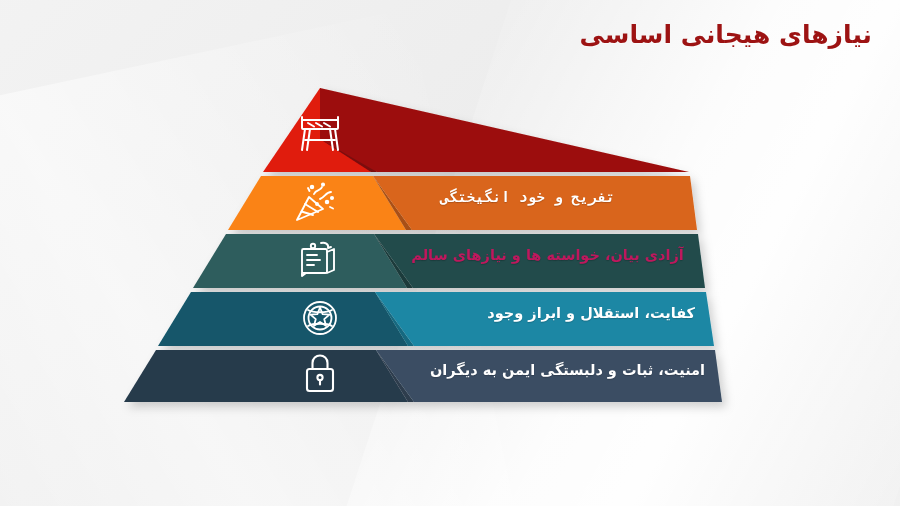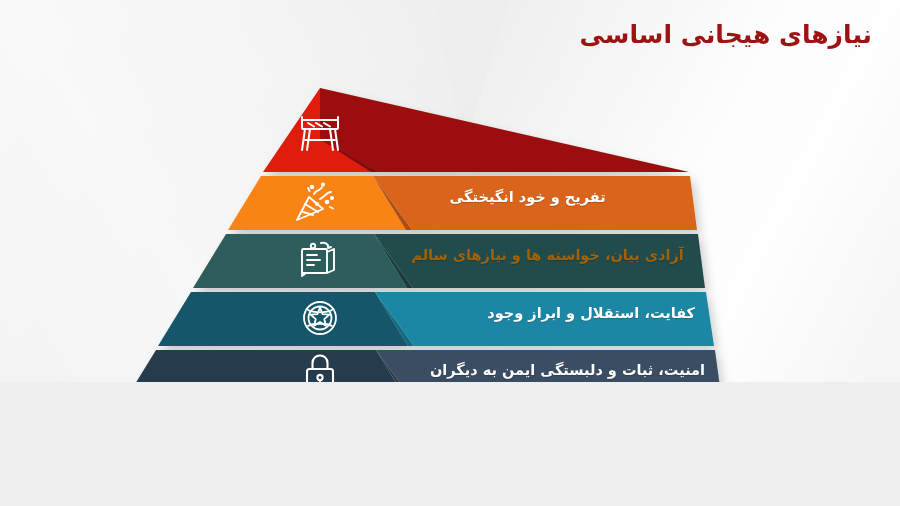--- a/index.html
+++ b/index.html
@@ -2,21 +2,21 @@
 <html><head>
 <meta charset="utf-8">
 <style>
   html,body{margin:0;padding:0;}
   body{
     width:900px;height:506px;overflow:hidden;
     font-family:"DejaVu Sans","Liberation Sans",sans-serif;
     background:#efefef;
     position:relative;
   }
-  #stage{position:absolute;inset:0;width:900px;height:382px;overflow:hidden;}
+  #stage{position:absolute;inset:0;width:900px;height:506px;overflow:hidden;}
 
   
   .bg-base{position:absolute;inset:0;background:#eeeeee;}
   .bg-sheen-a{
     position:absolute;top:-120px;right:-60px;width:520px;height:760px;
     background:linear-gradient(100deg,rgba(255,255,255,0) 0%,rgba(255,255,255,.85) 42%,rgba(255,255,255,.95) 58%,rgba(255,255,255,0) 100%);
     transform:rotate(18deg);
   }
   .bg-sheen-b{
     position:absolute;bottom:-180px;left:-140px;width:620px;height:620px;
@@ -172,21 +172,21 @@
   <div class="tier-icon" style="left:300px;top:350px;">
     <svg width="40" height="46" viewBox="0 0 40 46" fill="none" stroke="#ffffff" stroke-width="2.1" stroke-linecap="round" stroke-linejoin="round">
       <rect x="7" y="19" width="26" height="22" rx="2.5"></rect>
       <path d="M12.5 19 V13 C12.5 8.6 16 5.5 20 5.5 C24 5.5 27.5 8.6 27.5 13 V19"></path>
       <circle cx="20" cy="27.5" r="2.6"></circle>
       <line x1="20" y1="30" x2="20" y2="34.5"></line>
     </svg>
   </div>
 
 
-  <div class="tier-label" style="left: 420px; top: 189px; width: 215px; font-size: 14.5px; color: rgb(255, 255, 255);">تفریح و خود انگیختگی</div>
+  <div class="tier-label" style="left: 420px; top: 189px; width: 215px; font-size: 14.5px; color: rgb(255, 255, 255); font-family: Liberation Mono, monospace;">تفریح و خود انگیختگی</div>
 
-  <div class="tier-label" style="left: 405px; top: 247px; width: 285px; font-size: 14.5px; color: #a16207;">آزادی بیان، خواسته ها و نیازهای سالم</div>
+  <div class="tier-label" style="left: 405px; top: 247px; width: 285px; font-size: 14.5px; color: #be185d;">آزادی بیان، خواسته ها و نیازهای سالم</div>
 
   <div class="tier-label" style="left: 440px; top: 305px; width: 255px; font-size: 14.5px; color: rgb(255, 255, 255); text-align: right;">کفایت، استقلال و ابراز وجود</div>
 
   <div class="tier-label" style="left: 420px; top: 362px; width: 295px; font-size: 14.5px; color: rgb(255, 255, 255); text-align: center;">امنیت، ثبات و دلبستگی ایمن به دیگران</div>
 
 </div>
 
 </body></html>

